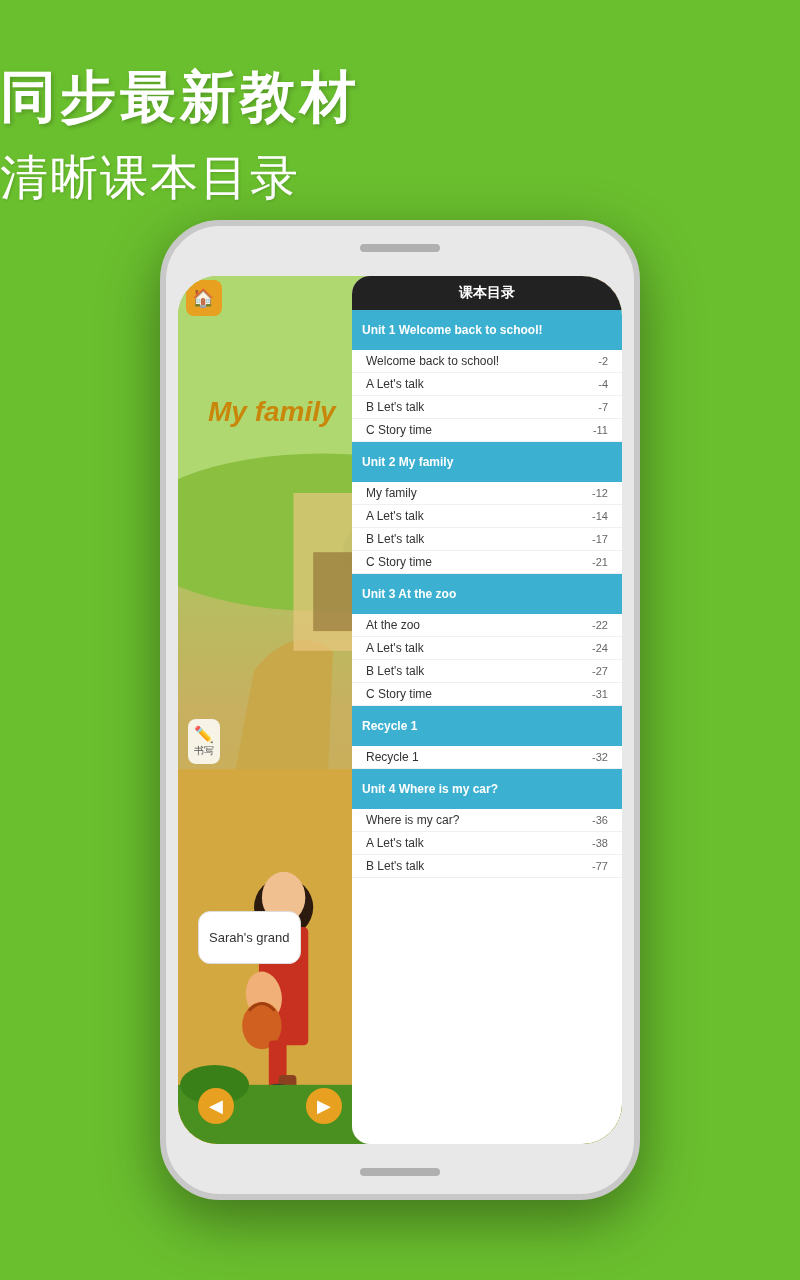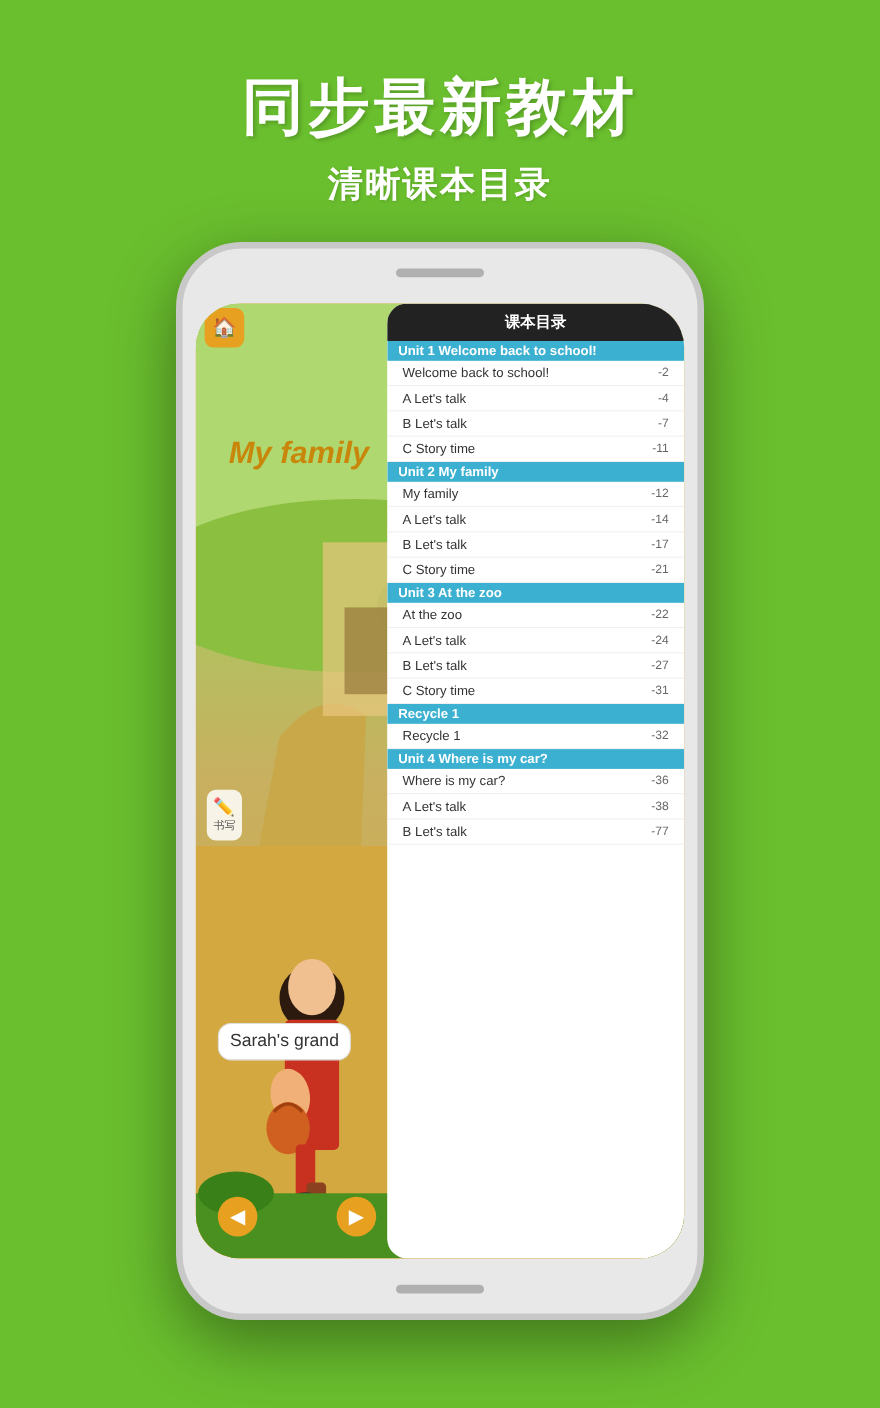--- a/index.html
+++ b/index.html
@@ -6,37 +6,36 @@
     body {
       width: 800px;
       height: 1280px;
       background-color: #6abf2e;
       font-family: 'PingFang SC', 'Microsoft YaHei', sans-serif;
       overflow: hidden;
       position: relative;
     }
 
     .top-text-section {
-      text-align: center;
       padding-top: 60px;
       padding-bottom: 30px;
     }
 
     .main-title {
       font-size: 56px;
       font-weight: 900;
       color: white;
       text-shadow: 2px 2px 4px rgba(0,0,0,0.2);
       margin-bottom: 10px;
       letter-spacing: 4px;
     }
 
     .sub-title {
-      font-size: 32px;
-      font-weight: 700;
+      font-size: 48px;
+      font-weight: 400;
       color: white;
       text-shadow: 1px 1px 3px rgba(0,0,0,0.15);
       letter-spacing: 2px;
     }
 
     .phone-wrapper {
       position: absolute;
       top: 220px;
       left: 50%;
       transform: translateX(-50%);
@@ -153,22 +152,22 @@
       color: #c8860a;
       font-style: italic;
     }
 
     .speech-bubble {
       position: absolute;
       bottom: 180px;
       left: 20px;
       background: white;
       border-radius: 12px;
-      padding: 7px 10px;
-      font-size: 16px;
+      padding: 18px 10px;
+      font-size: 13px;
       color: #333;
       border: 1px solid #ddd;
       white-space: nowrap;
     }
 
     .writing-tool {
       position: absolute;
       left: 10px;
       bottom: 380px;
       background: rgba(255,255,255,0.85);
@@ -206,21 +205,21 @@
     }
 
     .toc-list {
       overflow-y: auto;
       flex: 1;
     }
 
     .toc-section-header {
       background: #3bb0d0;
       color: white;
-      padding: 2px 10px;
+      padding: 13px 10px;
       font-size: 12px;
       font-weight: bold;
     }
 
     .toc-item {
       display: flex;
       justify-content: space-between;
       align-items: center;
       padding: 4px 14px;
       border-bottom: 1px solid #f0f0f0;

